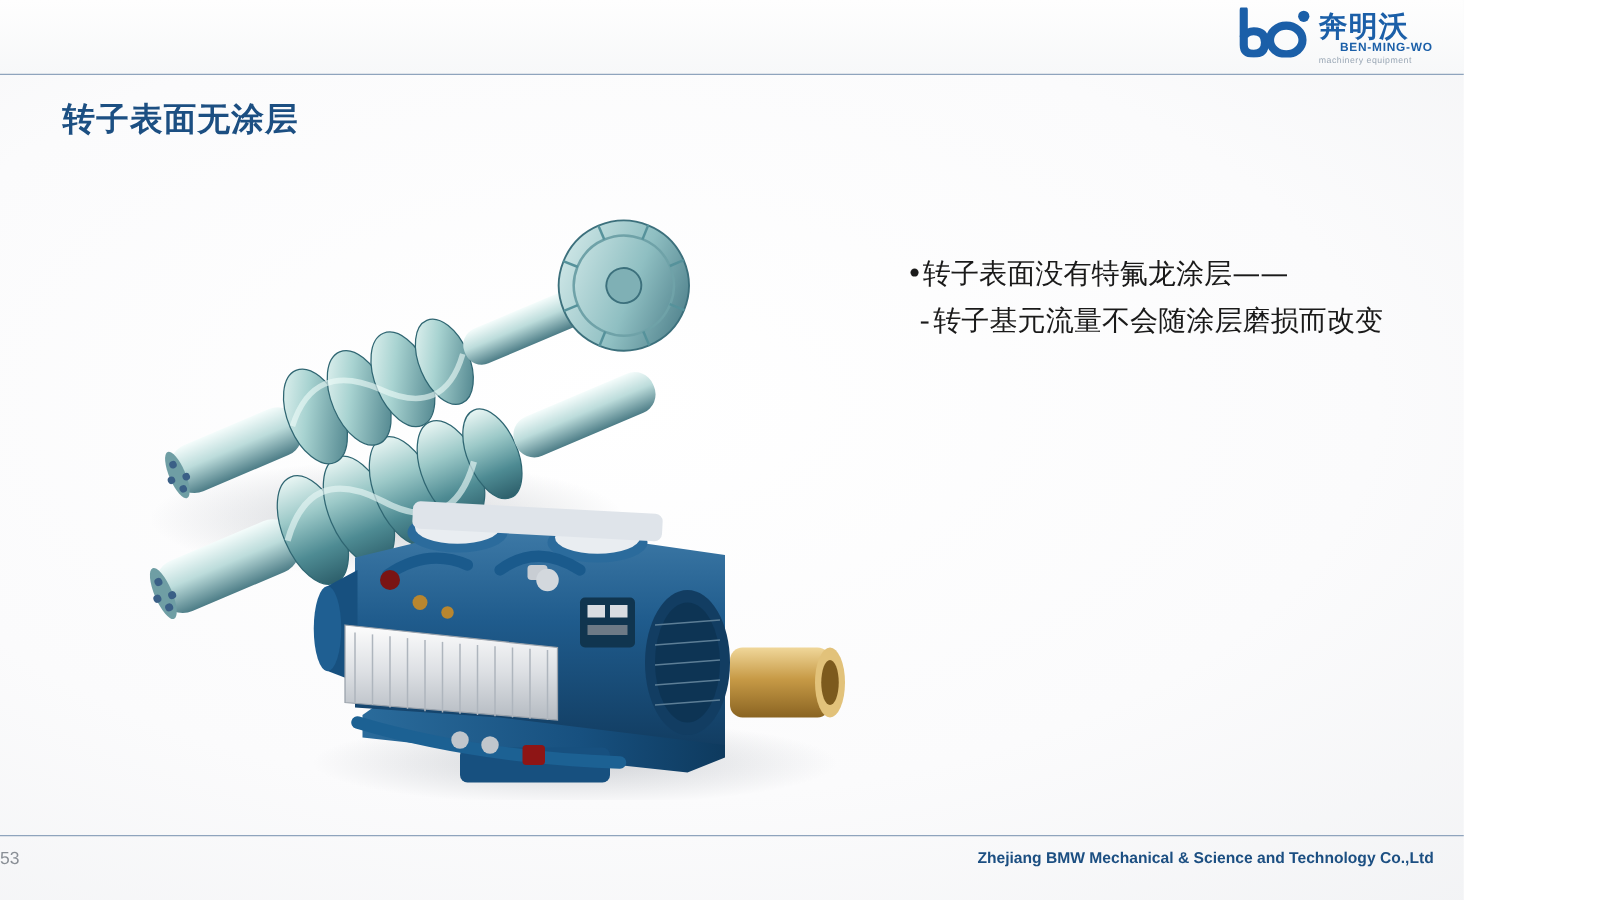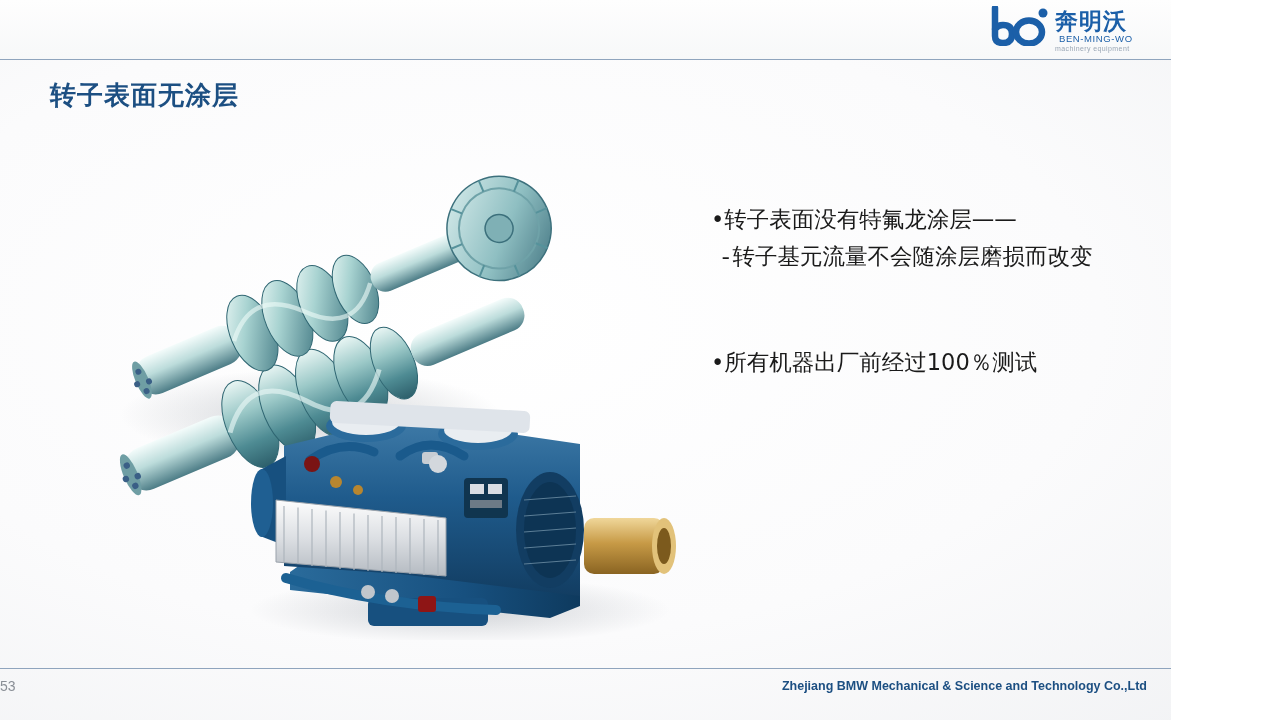--- a/index.html
+++ b/index.html
@@ -57,24 +57,24 @@
     top: 2px;
     font-size: 23px;
     font-weight: bold;
     color: #1b5fa8;
     letter-spacing: 1px;
     font-family: "DejaVu Sans", sans-serif;
     white-space: nowrap;
   }
   .logo-en {
     position: absolute;
-    left: 70px;
+    left: 83px;
     top: 29px;
     font-size: 9.5px;
-    font-weight: normal;
+    font-weight: bold;
     color: #1b5fa8;
     letter-spacing: 0.6px;
     white-space: nowrap;
   }
   .logo-sub {
     position: absolute;
     left: 66px;
     top: 41px;
     font-size: 7px;
     color: #9aa7b5;
@@ -100,20 +100,21 @@
     left: 711px;
     top: 208px;
     width: 520px;
     color: #1a1a1a;
     font-family: "DejaVu Sans", sans-serif;
   }
   .para {
     font-size: 22.5px;
     line-height: 1.0;
     white-space: nowrap;
+    margin-left: 14px;
   }
   .para.l1 { margin-bottom: 16px; }
   .para.l2 { padding-left: 8px; font-family: Liberation Mono, monospace; }
   .gap { height: 82px; }
   .para.l3 { margin-bottom: 16px; }
   .para.l4 { padding-left: 8px; }
 
   
   .art {
     position: absolute;
@@ -347,20 +348,19 @@
       <rect x="168" y="236" width="18" height="16" rx="3" fill="#8e1515"></rect>
       <circle cx="118" cy="232" r="7" fill="#c0c6cc"></circle>
       <circle cx="142" cy="236" r="7" fill="#c0c6cc"></circle>
     </g>
   </svg>
 
   <div class="body-text">
     <div class="para l1">•转子表面没有特氟龙涂层——</div>
     <div class="para l2">-转子基元流量不会随涂层磨损而改变</div>
     <div class="gap"></div>
-    <div class="para l3">•所有机器出厂前经过100％测试</div>
   </div>
 
   <div class="footer-rule"></div>
   <div class="page-number">53</div>
   <div class="footer-text">Zhejiang BMW Mechanical &amp; Science and Technology Co.,Ltd</div>
 
 </div>
 
 </body></html>

